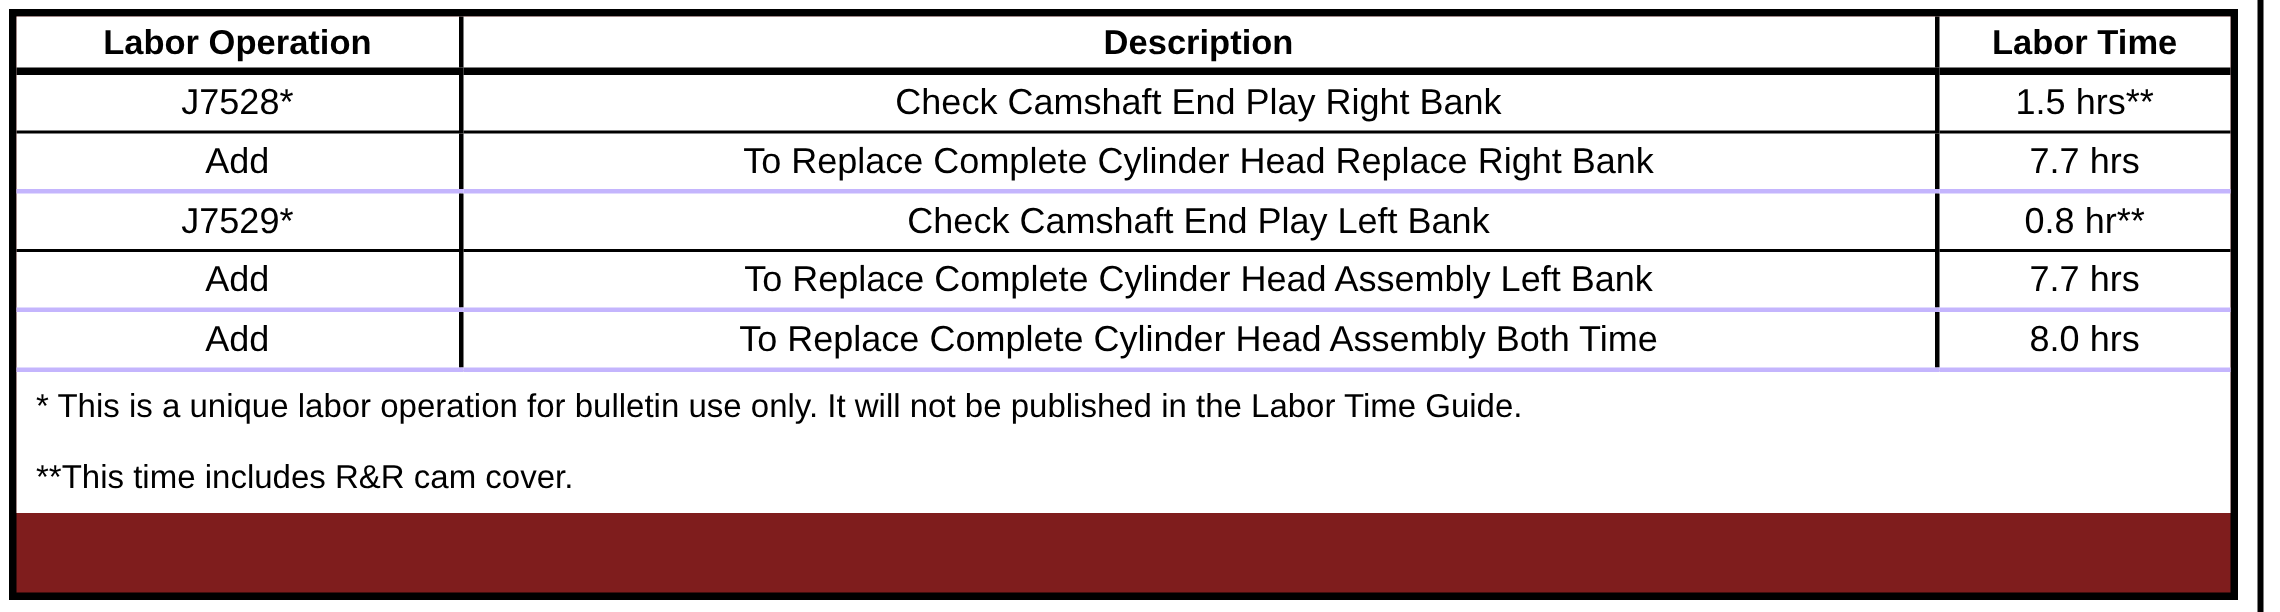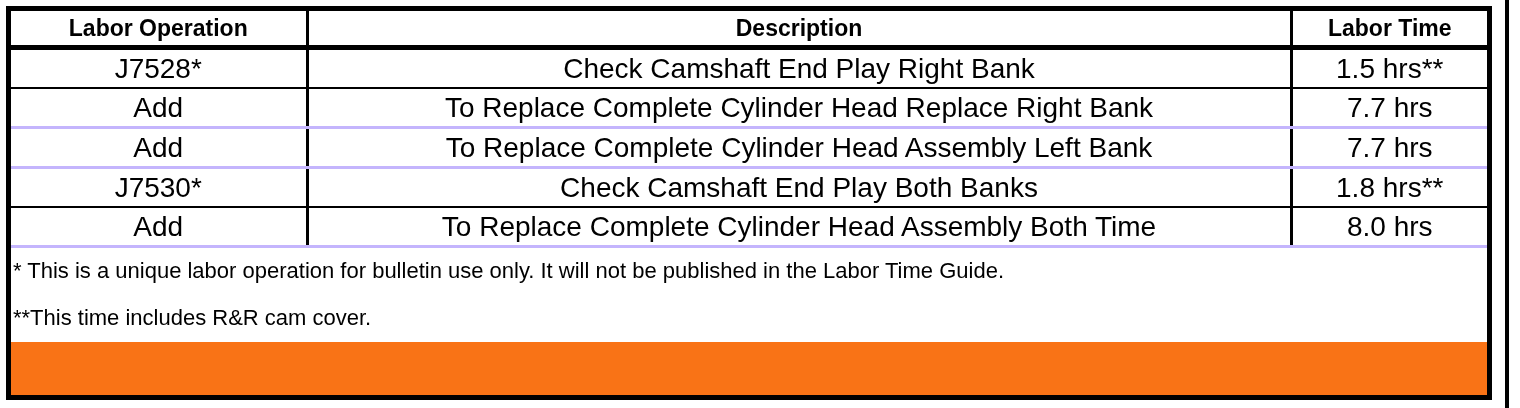--- a/index.html
+++ b/index.html
@@ -24,21 +24,21 @@
 
   
   .table-frame {
     position: absolute;
     left: 6px;
     top: 6px;
     width: 1486px;   
     height: 394px;   
     box-sizing: border-box;
     border: 5px solid #000000;
-    background: #f97316;
+    background: #7f1d1d;
   }
 
   
   .margin-rule {
     position: absolute;
     left: 1505px;
     top: 0px;
     width: 4px;
     height: 408px;
     background: #000000;
@@ -54,21 +54,21 @@
   table.labor col.c-op   { width: 296px; }
   table.labor col.c-desc { width: 984px; }
   table.labor col.c-time { width: 196px; }
 
   table.labor th,
   table.labor td {
     padding: 0;
     margin: 0;
     text-align: center;
     vertical-align: middle;
-    font-size: 28px;
+    font-size: 24px;
     line-height: 1.05;
     color: #000000;
     background: #ffffff;
   }
 
   table.labor th {
     font-weight: bold;
     height: 34px;
     font-size: 23px;
   }
@@ -84,21 +84,21 @@
 
   
   tr.div-thin td { border-bottom: 2px solid #000000; }
   tr.div-thick td { border-bottom: 3px solid #c4b5fd; }
 
   
   tr.note-row td {
     text-align: left;
     vertical-align: middle;
     font-size: 22px;
-    padding-left: 2px;
+    padding-left: 13px;
     border: none;
   }
   tr.note-first td { height: 46px; }
   tr.note-second td { height: 48px; }
 </style>
 </head>
 <body>
 
 <div class="page">
 
@@ -125,32 +125,32 @@
           <td class="sep-l">Check Camshaft End Play Right Bank</td>
           <td class="sep-l">1.5 hrs**</td>
         </tr>
 
         <tr class="body-row div-thick">
           <td>Add</td>
           <td class="sep-l">To Replace Complete Cylinder Head Replace Right Bank</td>
           <td class="sep-l">7.7 hrs</td>
         </tr>
 
+        <tr class="body-row div-thin">
+          <td>J7529*</td>
+          <td class="sep-l">Check Camshaft End Play Left Bank</td>
+          <td class="sep-l">0.8 hr**</td>
+        </tr>
 
         <tr class="body-row div-thick">
           <td>Add</td>
           <td class="sep-l">To Replace Complete Cylinder Head Assembly Left Bank</td>
           <td class="sep-l">7.7 hrs</td>
         </tr>
 
-        <tr class="body-row div-thin">
-          <td>J7530*</td>
-          <td class="sep-l">Check Camshaft End Play Both Banks</td>
-          <td class="sep-l">1.8 hrs**</td>
-        </tr>
 
         <tr class="body-row div-thick">
           <td>Add</td>
           <td class="sep-l">To Replace Complete Cylinder Head Assembly Both Time</td>
           <td class="sep-l">8.0 hrs</td>
         </tr>
 
         <tr class="note-row note-first">
           <td colspan="3">* This is a unique labor operation for bulletin use only. It will not be published in the Labor Time Guide.</td>
         </tr>

